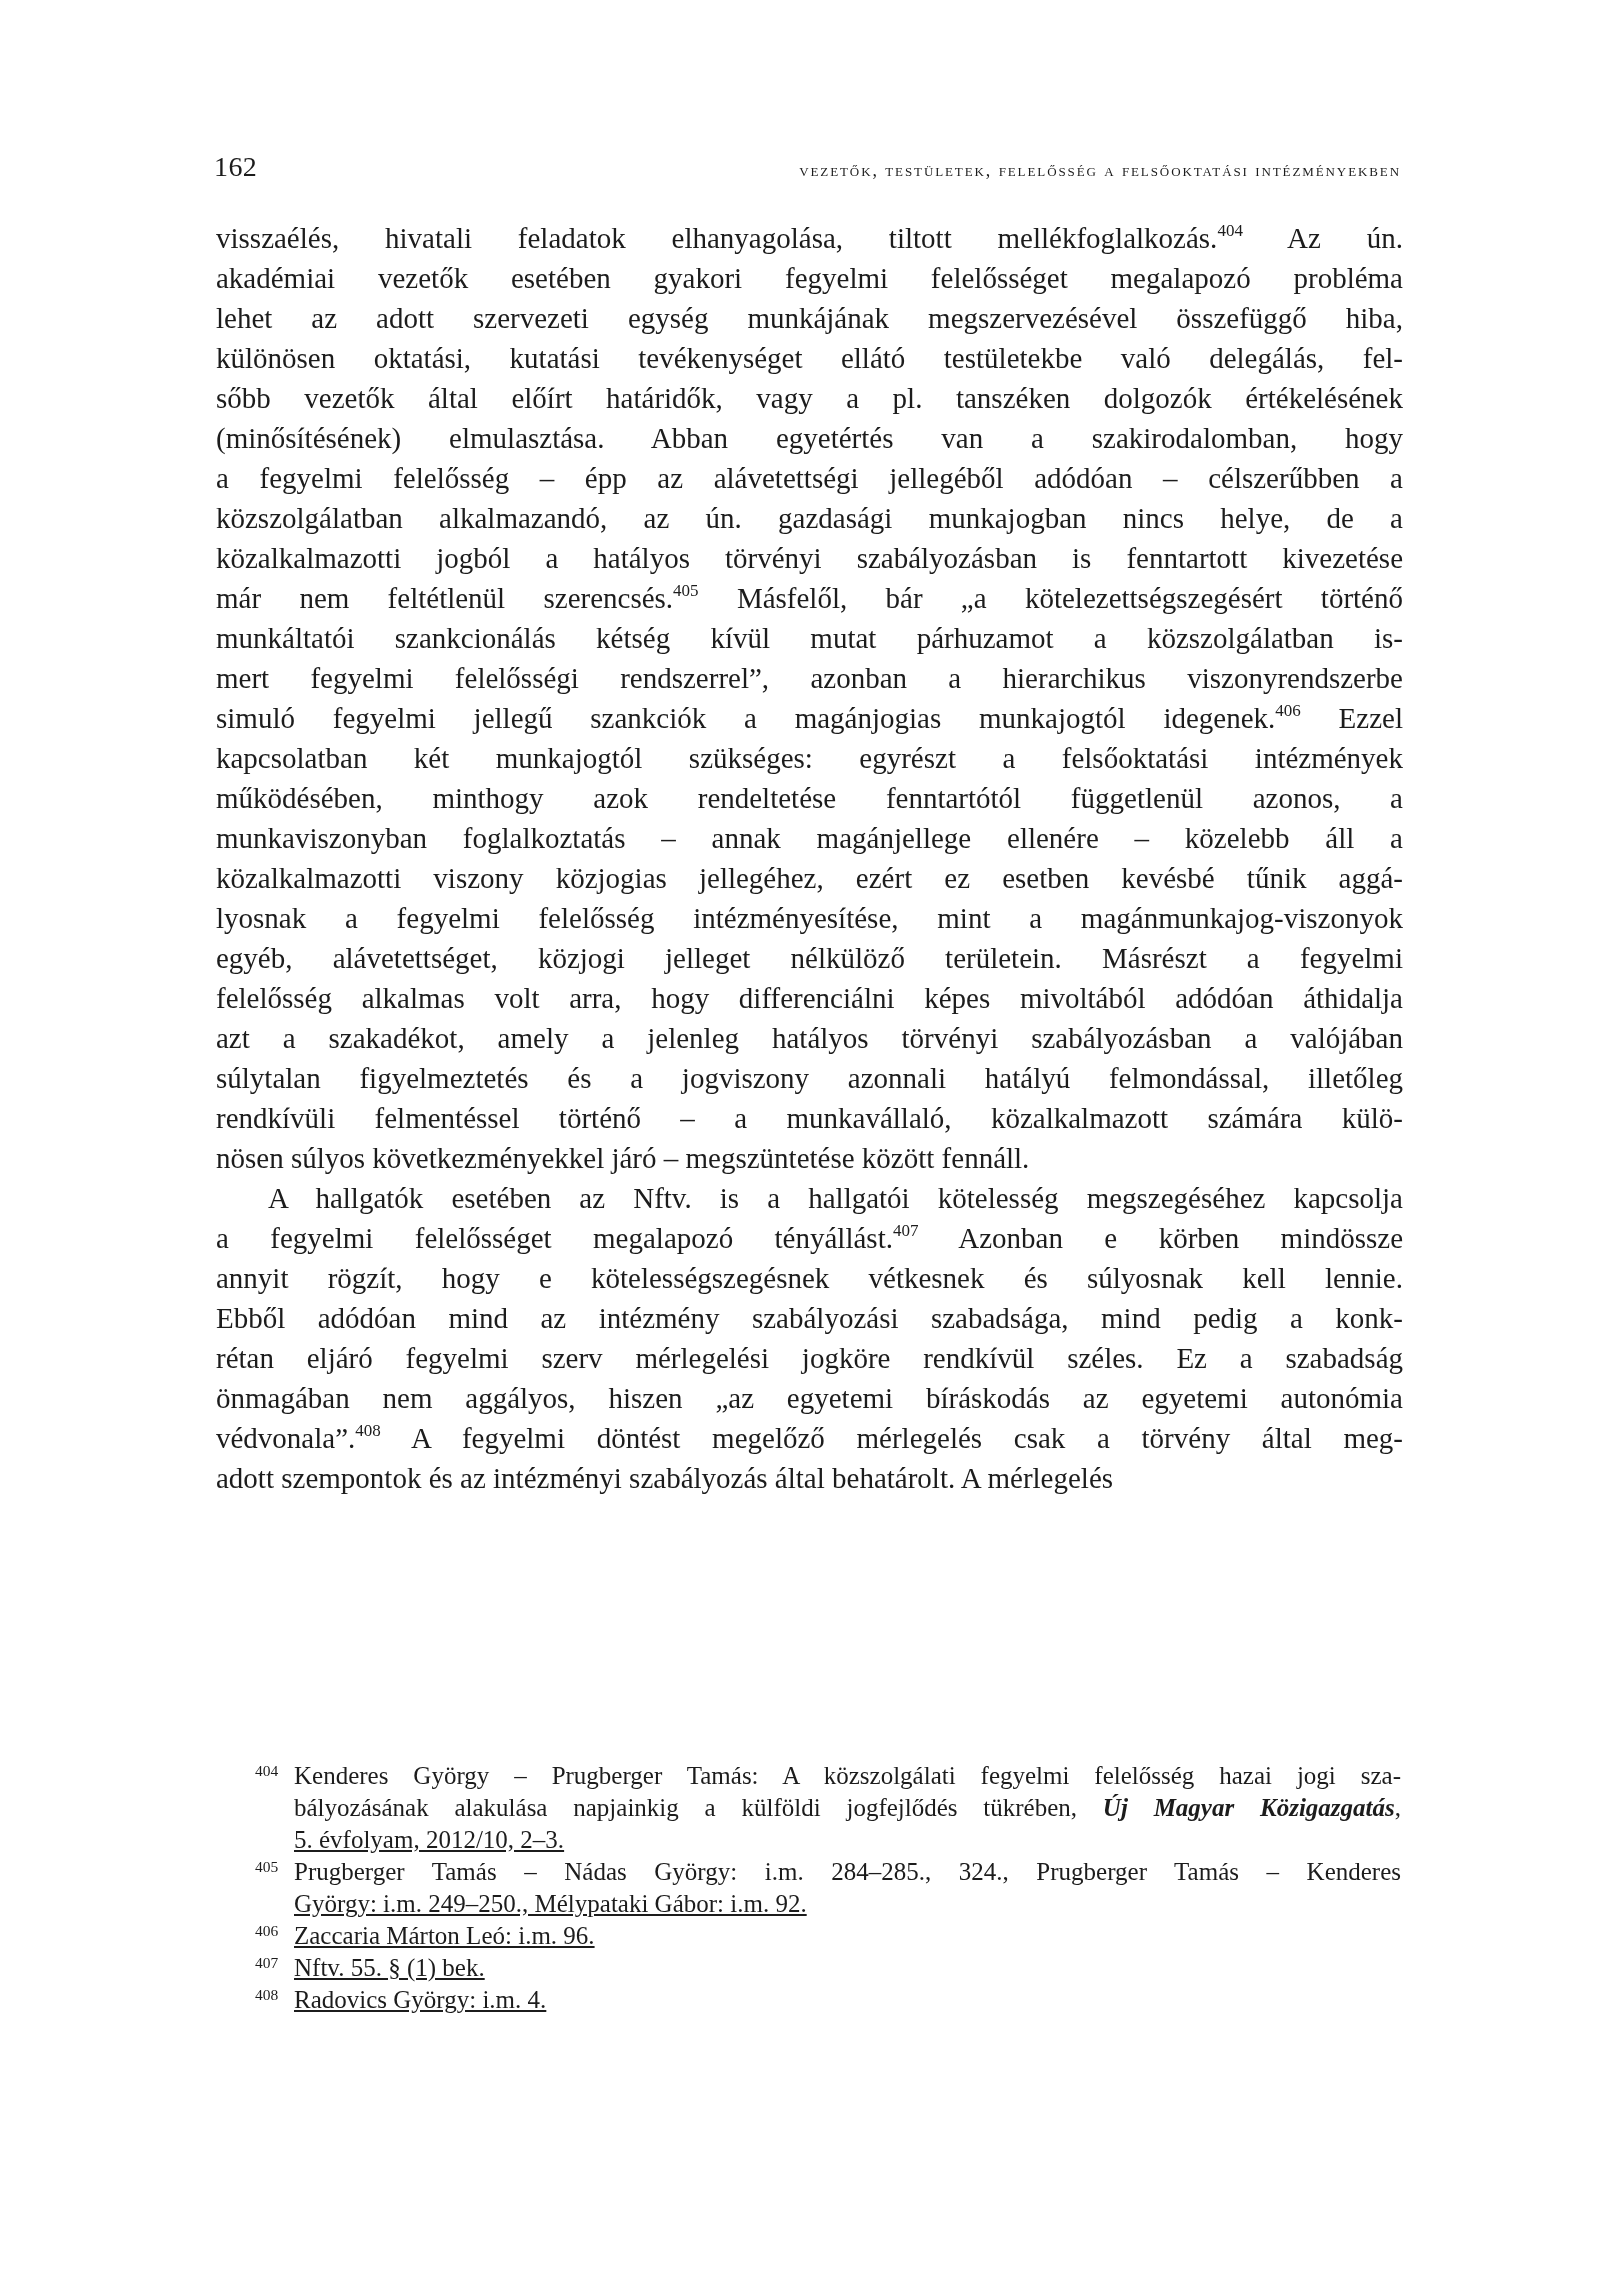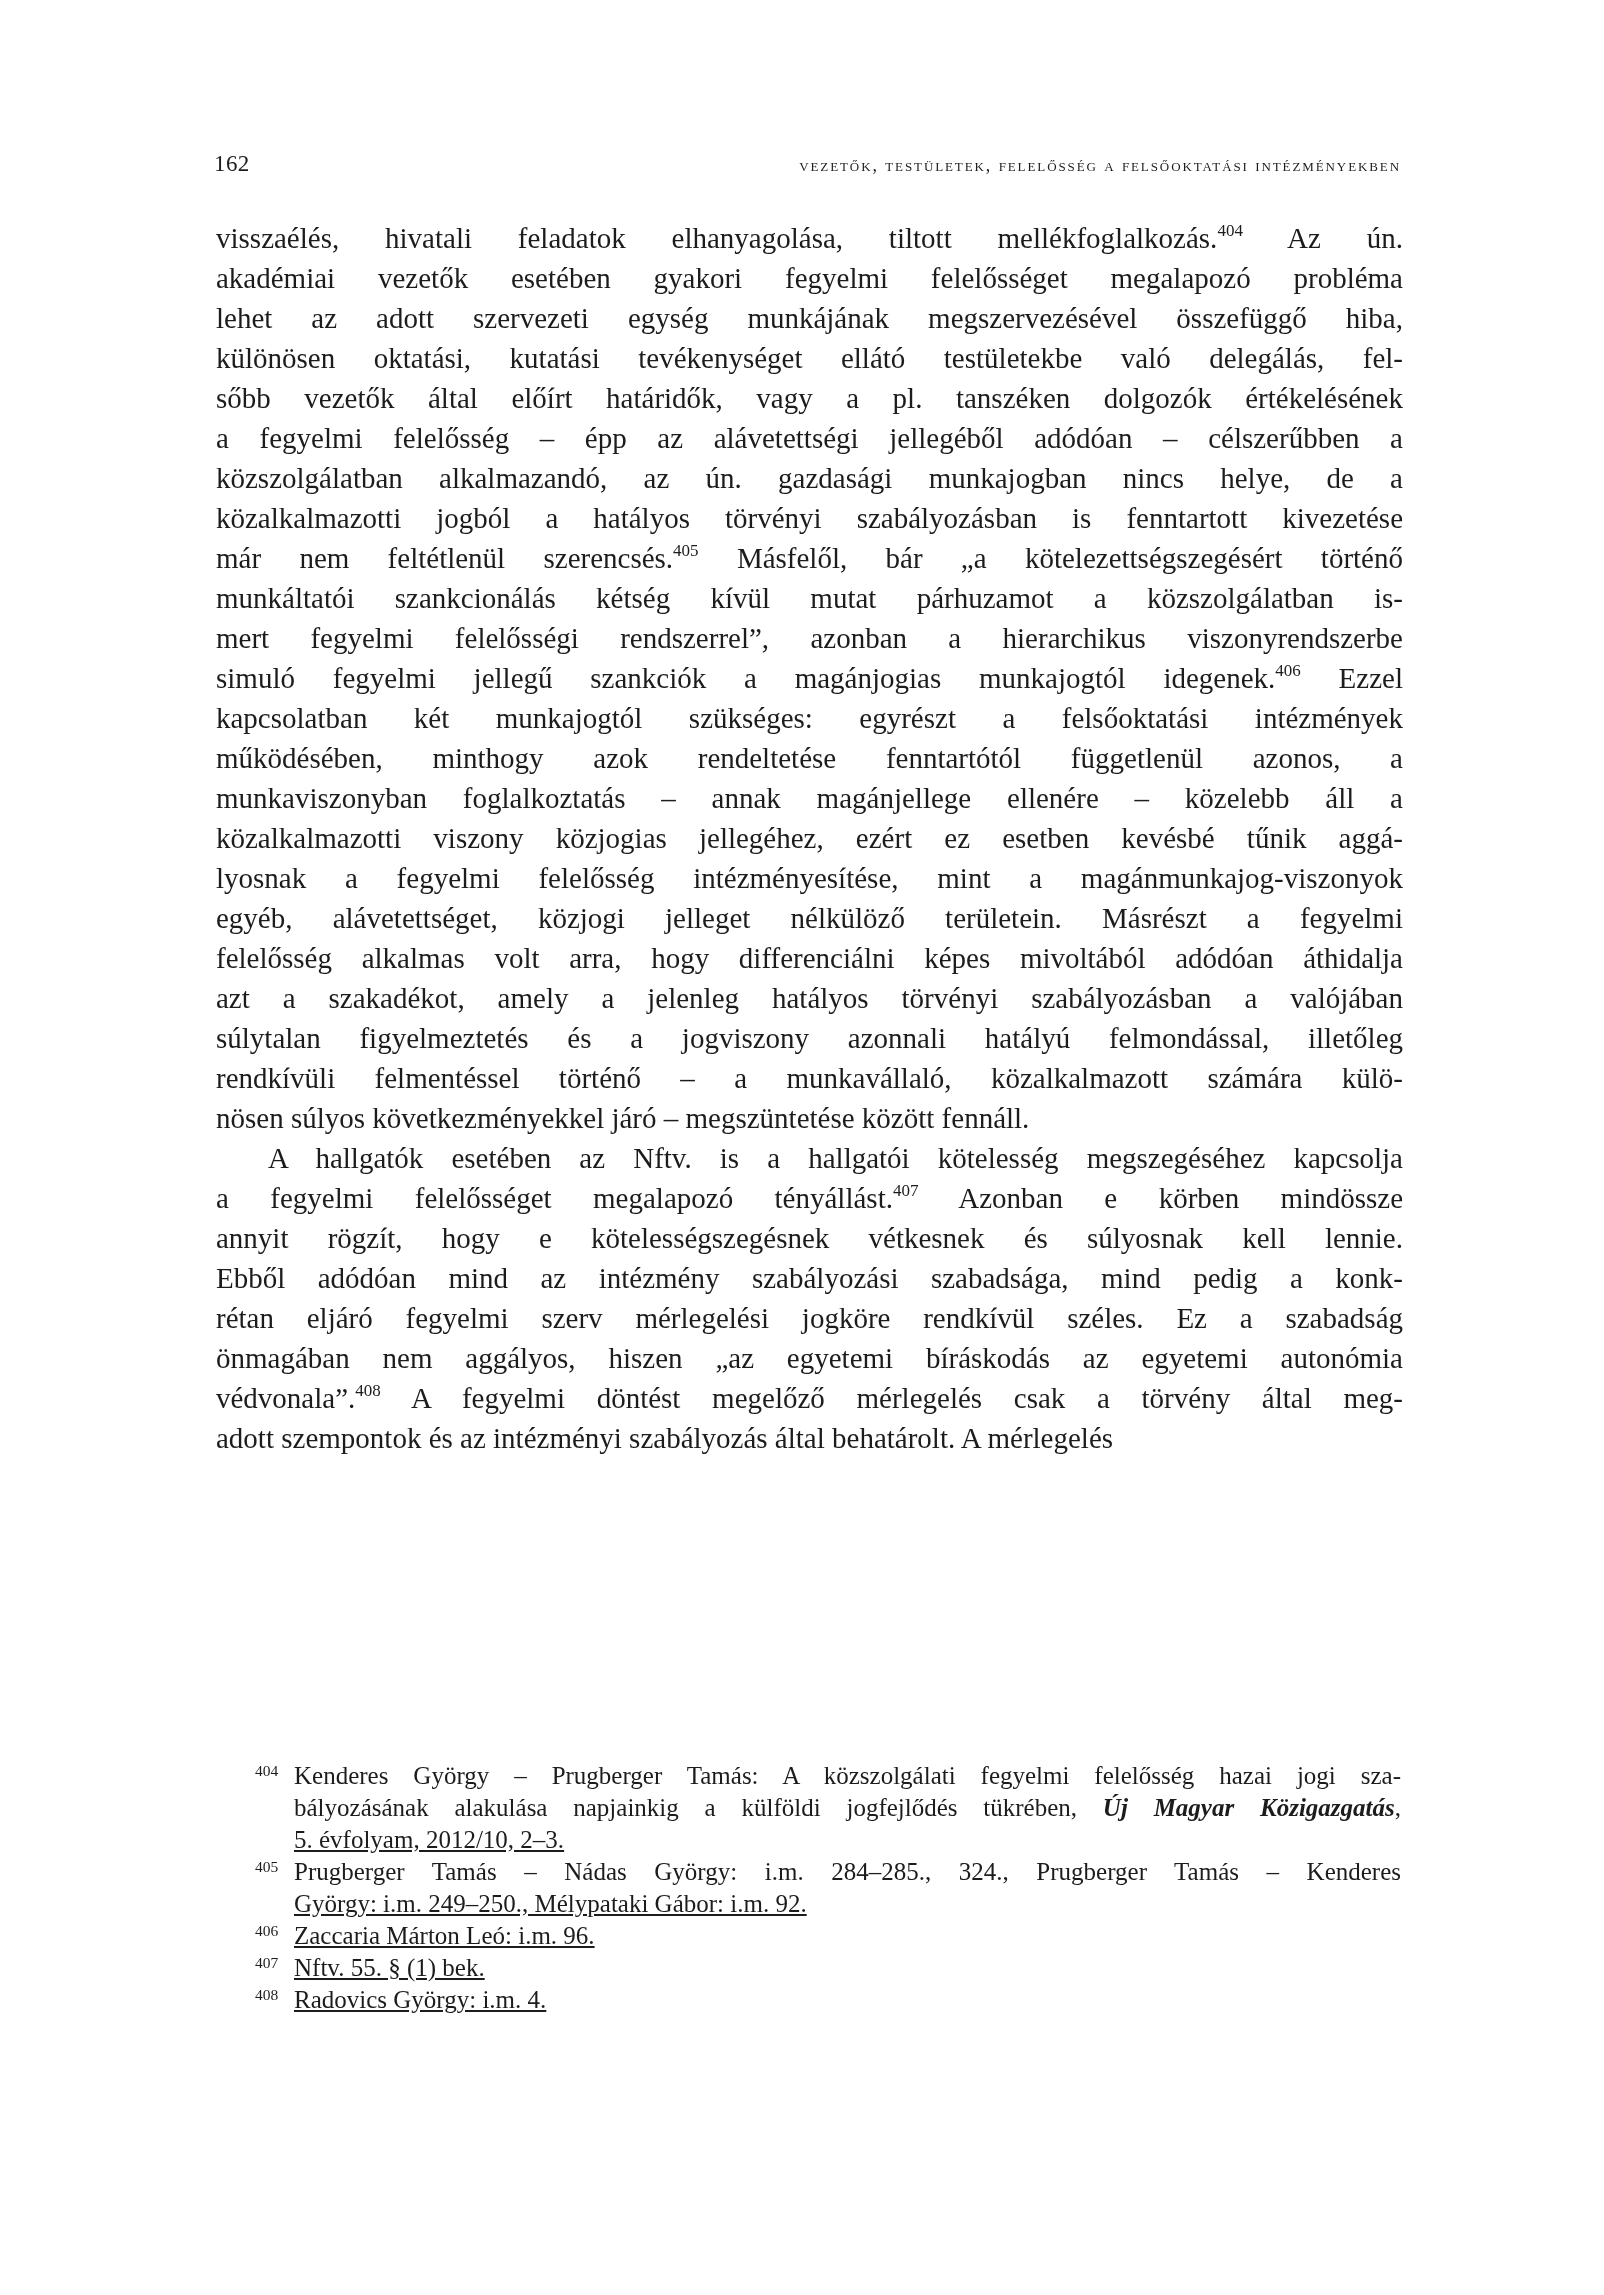--- a/index.html
+++ b/index.html
@@ -26,21 +26,21 @@
       left: 214px;
       width: 1187px;
       height: 34px;
       display: flex;
       align-items: baseline;
       font-size: 22.4px;
       letter-spacing: 1.4px;
     }
     .page-number {
       width: 131px;
-      font-size: 23px;
+      font-size: 28px;
       letter-spacing: 0.4px;
     }
     .running-title {
       flex: 1;
       font-variant: small-caps;
       text-transform: lowercase;
       font-size: 18px;
       letter-spacing: 1.9px;
       white-space: nowrap;
       text-align: right;
@@ -119,20 +119,21 @@
     <span class="running-title">VEZETŐK, TESTÜLETEK, FELELŐSSÉG A FELSŐOKTATÁSI INTÉZMÉNYEKBEN</span>
   </div>
 
   <div class="body-text" id="body-text">
       <div class="paragraph">
         <span class="line"><span>visszaélés, hivatali feladatok elhanyagolása, tiltott mellékfoglalkozás.</span><sup class="fn-ref">404</sup><span> Az ún.</span></span>
         <span class="line"><span>akadémiai vezetők esetében gyakori fegyelmi felelősséget megalapozó probléma</span></span>
         <span class="line"><span>lehet az adott szervezeti egység munkájának megszervezésével összefüggő hiba,</span></span>
         <span class="line"><span>különösen oktatási, kutatási tevékenységet ellátó testületekbe való delegálás, fel-</span></span>
         <span class="line"><span>sőbb vezetők által előírt határidők, vagy a pl. tanszéken dolgozók értékelésének</span></span>
+        <span class="line"><span>(minősítésének) elmulasztása. Abban egyetértés van a szakirodalomban, hogy</span></span>
         <span class="line"><span>a fegyelmi felelősség – épp az alávetettségi jellegéből adódóan – célszerűbben a</span></span>
         <span class="line"><span>közszolgálatban alkalmazandó, az ún. gazdasági munkajogban nincs helye, de a</span></span>
         <span class="line"><span>közalkalmazotti jogból a hatályos törvényi szabályozásban is fenntartott kivezetése</span></span>
         <span class="line"><span>már nem feltétlenül szerencsés.</span><sup class="fn-ref">405</sup><span> Másfelől, bár „a kötelezettségszegésért történő</span></span>
         <span class="line"><span>munkáltatói szankcionálás kétség kívül mutat párhuzamot a közszolgálatban is-</span></span>
         <span class="line"><span>mert fegyelmi felelősségi rendszerrel”, azonban a hierarchikus viszonyrendszerbe</span></span>
         <span class="line"><span>simuló fegyelmi jellegű szankciók a magánjogias munkajogtól idegenek.</span><sup class="fn-ref">406</sup><span> Ezzel</span></span>
         <span class="line"><span>kapcsolatban két munkajogtól szükséges: egyrészt a felsőoktatási intézmények</span></span>
         <span class="line"><span>működésében, minthogy azok rendeltetése fenntartótól függetlenül azonos, a</span></span>
         <span class="line"><span>munkaviszonyban foglalkoztatás – annak magánjellege ellenére – közelebb áll a</span></span>

